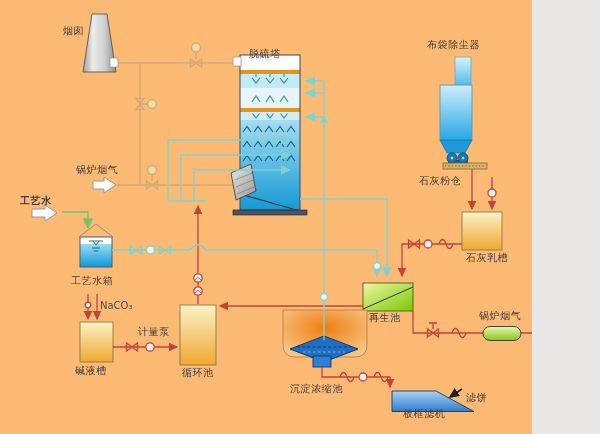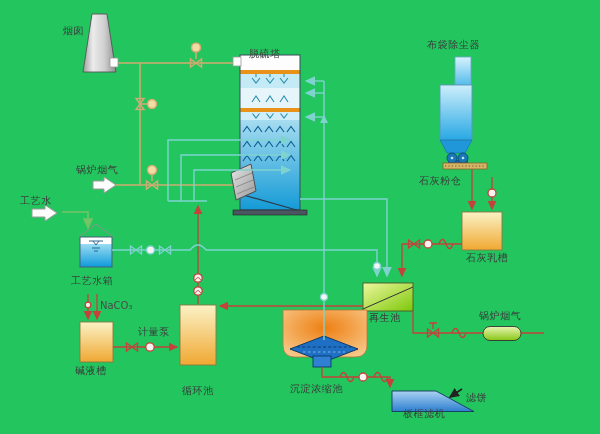--- a/index.html
+++ b/index.html
@@ -1,17 +1,17 @@
 <!DOCTYPE html>
 <html><head>
 <meta charset="utf-8">
 <style>
   html,body{margin:0;padding:0;background:#e9e8e6;}
   .stage{
-    position:relative;width:600px;height:434px;background:#22c55e;
+    position:relative;width:532px;height:434px;background:#fdba74;
     overflow:hidden;font-family:"DejaVu Sans",sans-serif;
   }
   .stage svg{position:absolute;left:0;top:0;}
   .lbl{
     position:absolute;font-size:10px;line-height:11px;color:#3b3b3b;
     letter-spacing:.6px;white-space:nowrap;font-weight:500;
   }
   .lbl-chem{letter-spacing:0;color:#4a4a4a;font-size:10px;}
 </style>
 </head>
@@ -261,26 +261,26 @@
     <path d="M159.5 246 L159.5 254 L170.5 246 L170.5 254 Z"></path>
   </g>
 
   <path d="M462 389 L450 397" stroke="#222" stroke-width="1.6" fill="none" marker-end="url(#aK)"></path>
 </svg>
 
 <div class="lbl" style="left:63px;top:25px;">烟囱</div>
 <div class="lbl" style="left:249px;top:48px;">脱硫塔</div>
 <div class="lbl" style="left:427px;top:39px;">布袋除尘器</div>
 <div class="lbl" style="left:76px;top:164px;">锅炉烟气</div>
-<div class="lbl" style="left:20px;top:195px;">工艺水</div>
+<div class="lbl" style="left:20px;top:195px;font-weight:bold;">工艺水</div>
 <div class="lbl" style="left:71px;top:275px;">工艺水箱</div>
 <div class="lbl lbl-chem" style="left:100px;top:300px;">NaCO₃</div>
 <div class="lbl" style="left:138px;top:326px;">计量泵</div>
 <div class="lbl" style="left:75px;top:365px;">碱液槽</div>
-<div class="lbl" style="left:182px;top:385px;">循环池</div>
+<div class="lbl" style="left:182px;top:367px;">循环池</div>
 <div class="lbl" style="left:419px;top:175px;">石灰粉仓</div>
 <div class="lbl" style="left:466px;top:252px;text-align:right;">石灰乳槽</div>
 <div class="lbl" style="left:369px;top:312px;">再生池</div>
 <div class="lbl" style="left:479px;top:310px;">锅炉烟气</div>
 <div class="lbl" style="left:290px;top:383px;">沉淀浓缩池</div>
 <div class="lbl" style="left:466px;top:392px;">滤饼</div>
 <div class="lbl" style="left:403px;top:394px;margin-top:14px;">板框滤机</div>
 </div>
 
 </body></html>

